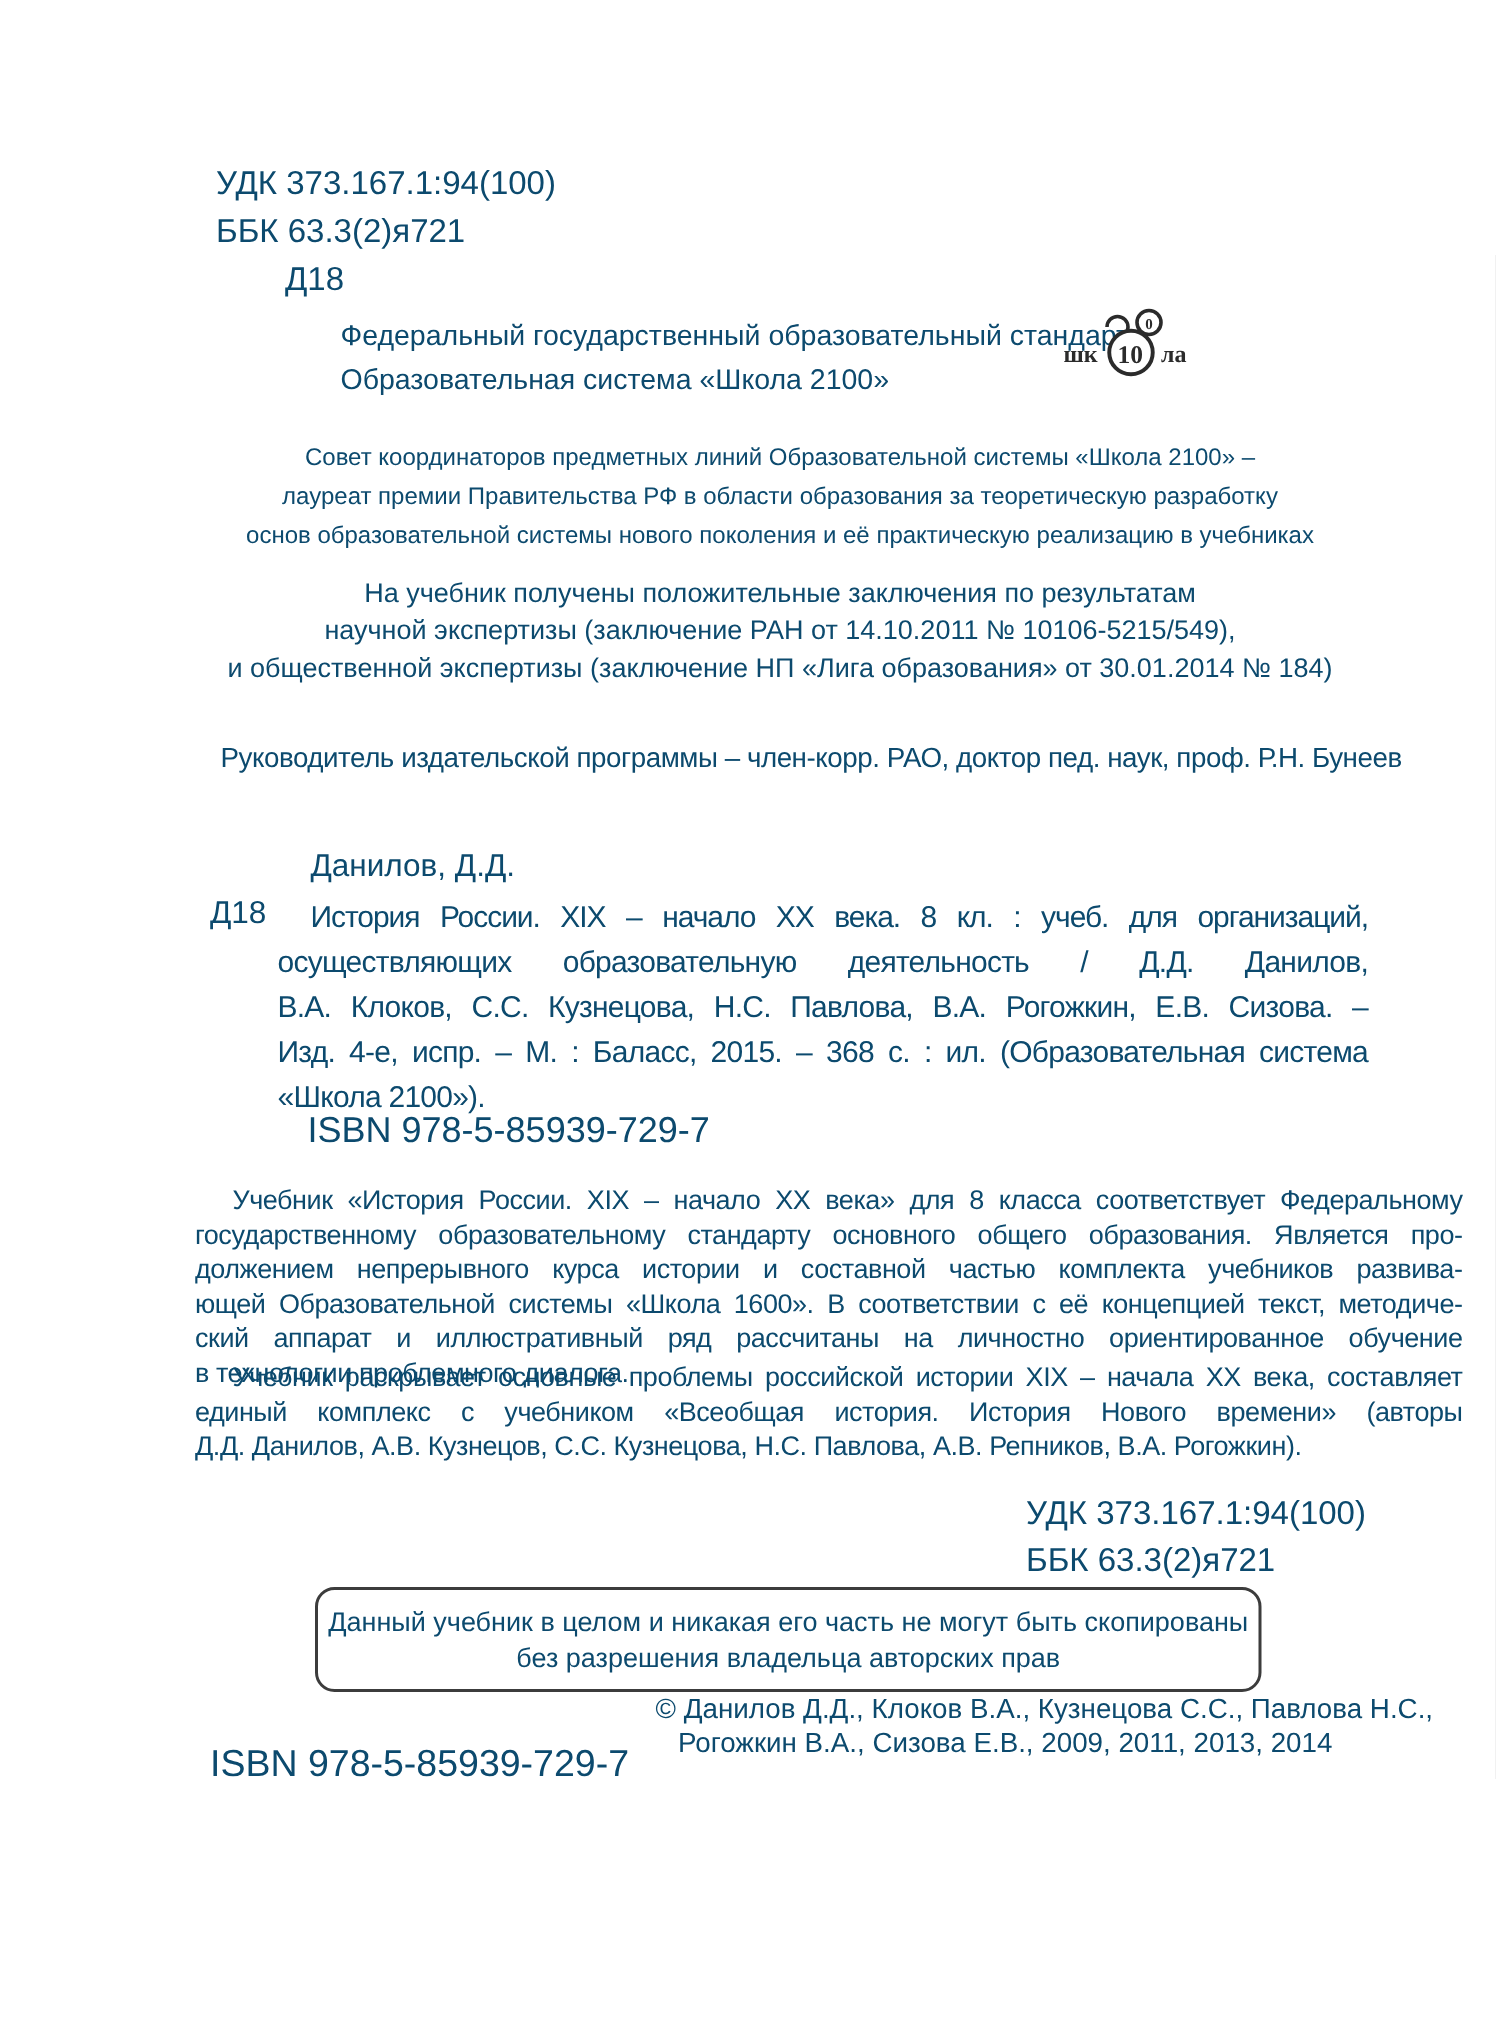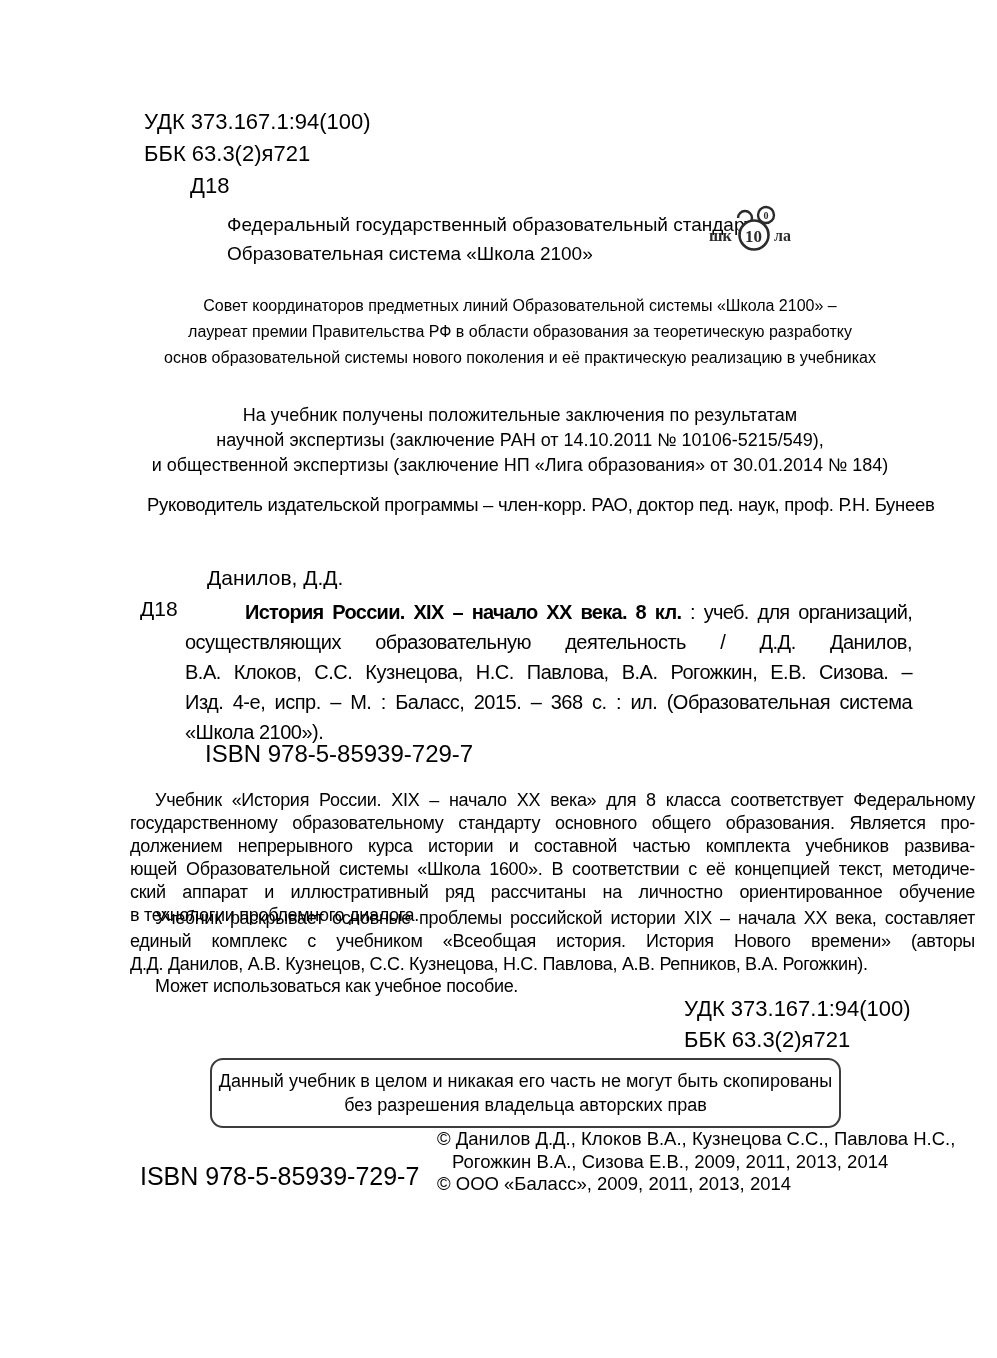--- a/index.html
+++ b/index.html
@@ -1,51 +1,51 @@
 <!DOCTYPE html>
 <html><head>
 <meta charset="utf-8">
 <style>
   html,body{margin:0;padding:0;background:#e8e8e8;}
   .page{
     position:relative;
     width:997px;height:1358px;
     background:#ffffff;
     font-family:"Liberation Sans", sans-serif;
-    color:#000000;
+    color:#0c4a6e;
     overflow:hidden;
     margin:0 auto;
   }
   .abs{position:absolute;}
   .nowrap div, .nowrap{white-space:nowrap;}
 
   
   #udk-top{left:144px;top:106px;font-size:22px;line-height:32px;}
   #udk-top > div:nth-child(3){padding-left:46px;}
 
   
   #fgos{left:227px;top:210px;font-size:19px;line-height:29px;}
 
   
   #logo{left:708px;top:204px;width:92px;height:54px;}
 
   
   #council{left:88px;top:293px;width:864px;font-size:16px;line-height:26px;text-align:center;}
-  #expertise{left:88px;top:383px;width:864px;font-size:18px;line-height:25px;text-align:center;margin-top:20px;}
+  #expertise{left:88px;top:383px;width:864px;font-size:18px;line-height:25px;text-align:center;}
 
   
   #leader{left:147px;top:494px;width:790px;font-size:18.5px;letter-spacing:-0.3px;}
   #leader .it{}
 
   
   #bib-author{left:207px;top:566px;font-size:21px;}
   #bib-code{left:140px;top:597px;font-size:21px;}
   #bib-text{left:185px;top:597px;width:727px;font-size:20px;line-height:30px;letter-spacing:-0.5px;}
   #bib-line1{padding-left:22px;text-align-last:justify;letter-spacing:-0.7px;}
-  #bib-line1 .b{font-weight:bold;margin-left:38px;}
+  #bib-line1 .b{font-weight:normal;}
   #bib-lines > div:not(:last-child){text-align-last:justify;}
 
   #isbn-mid{left:205px;top:740px;font-size:24px;}
 
   
   .annot{font-size:18px;line-height:23px;letter-spacing:-0.3px;width:845px;}
   #annot-p1{left:130px;top:789px;}
   #annot-p2{left:130px;top:907px;}
   #annot-p3{left:155px;top:976px;font-size:18px;letter-spacing:-0.3px;}
   .justify-lines > div:not(:last-child){text-align-last:justify;}
@@ -140,33 +140,31 @@
       <div>ский аппарат и иллюстративный ряд рассчитаны на личностно ориентированное обучение</div>
       <div>в технологии проблемного диалога.</div>
     </div>
 
   <div class="abs annot nowrap justify-lines indent-first" id="annot-p2">
       <div>Учебник раскрывает основные проблемы российской истории XIX – начала XX века, составляет</div>
       <div>единый комплекс с учебником «Всеобщая история. История Нового времени» (авторы</div>
       <div>Д.Д. Данилов, А.В. Кузнецов, С.С. Кузнецова, Н.С. Павлова, А.В. Репников, В.А. Рогожкин).</div>
     </div>
 
-  <div class="abs nowrap" id="annot-p3">Может использоваться как учебное пособие.</div>
 
   <div class="abs nowrap" id="udk-bottom">
       <div>УДК 373.167.1:94(100)</div>
       <div>ББК 63.3(2)я721</div>
     </div>
 
   <div class="abs" id="copybox">
       <div>Данный учебник в целом и никакая его часть не могут быть скопированы</div>
       <div>без разрешения владельца авторских прав</div>
     </div>
 
   <div class="abs nowrap" id="footer-copy">
       <div>© Данилов Д.Д., Клоков В.А., Кузнецова С.С., Павлова Н.С.,</div>
       <div>Рогожкин В.А., Сизова Е.В., 2009, 2011, 2013, 2014</div>
-      <div>© ООО «Баласс», 2009, 2011, 2013, 2014</div>
     </div>
 
   <div class="abs nowrap" id="isbn-bottom">ISBN 978-5-85939-729-7</div>
 
 </div>
 
 </body></html>

